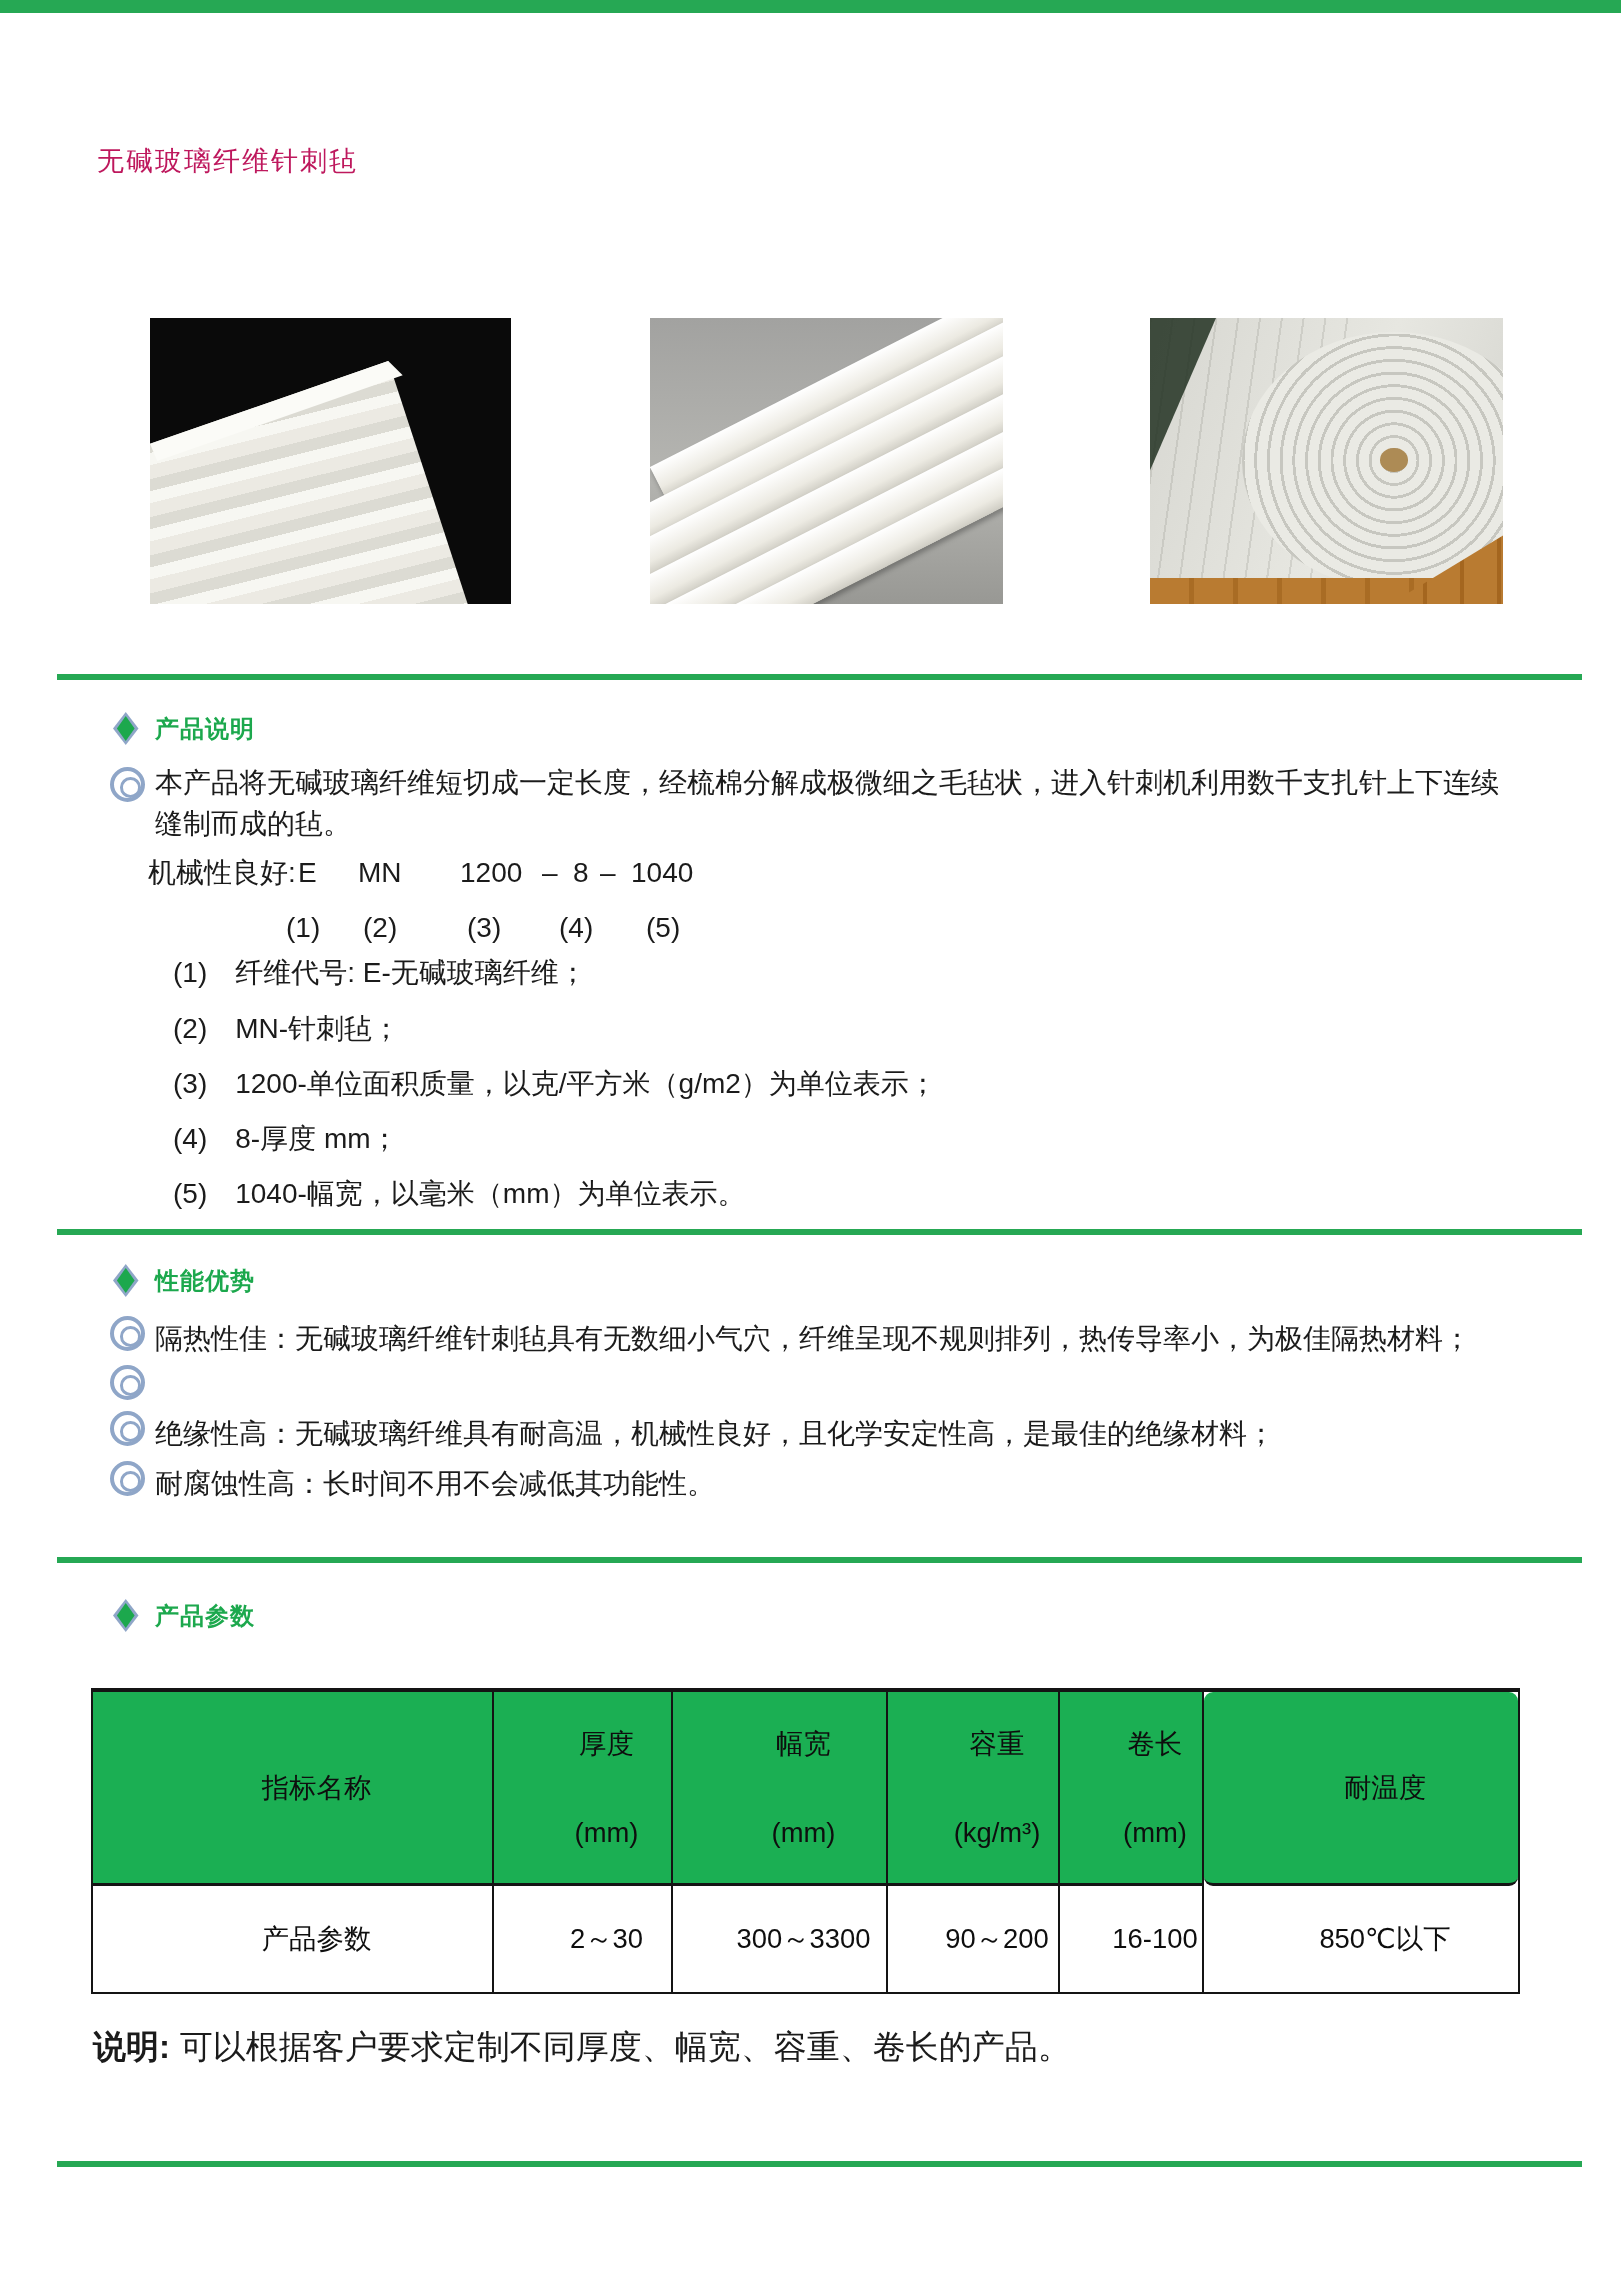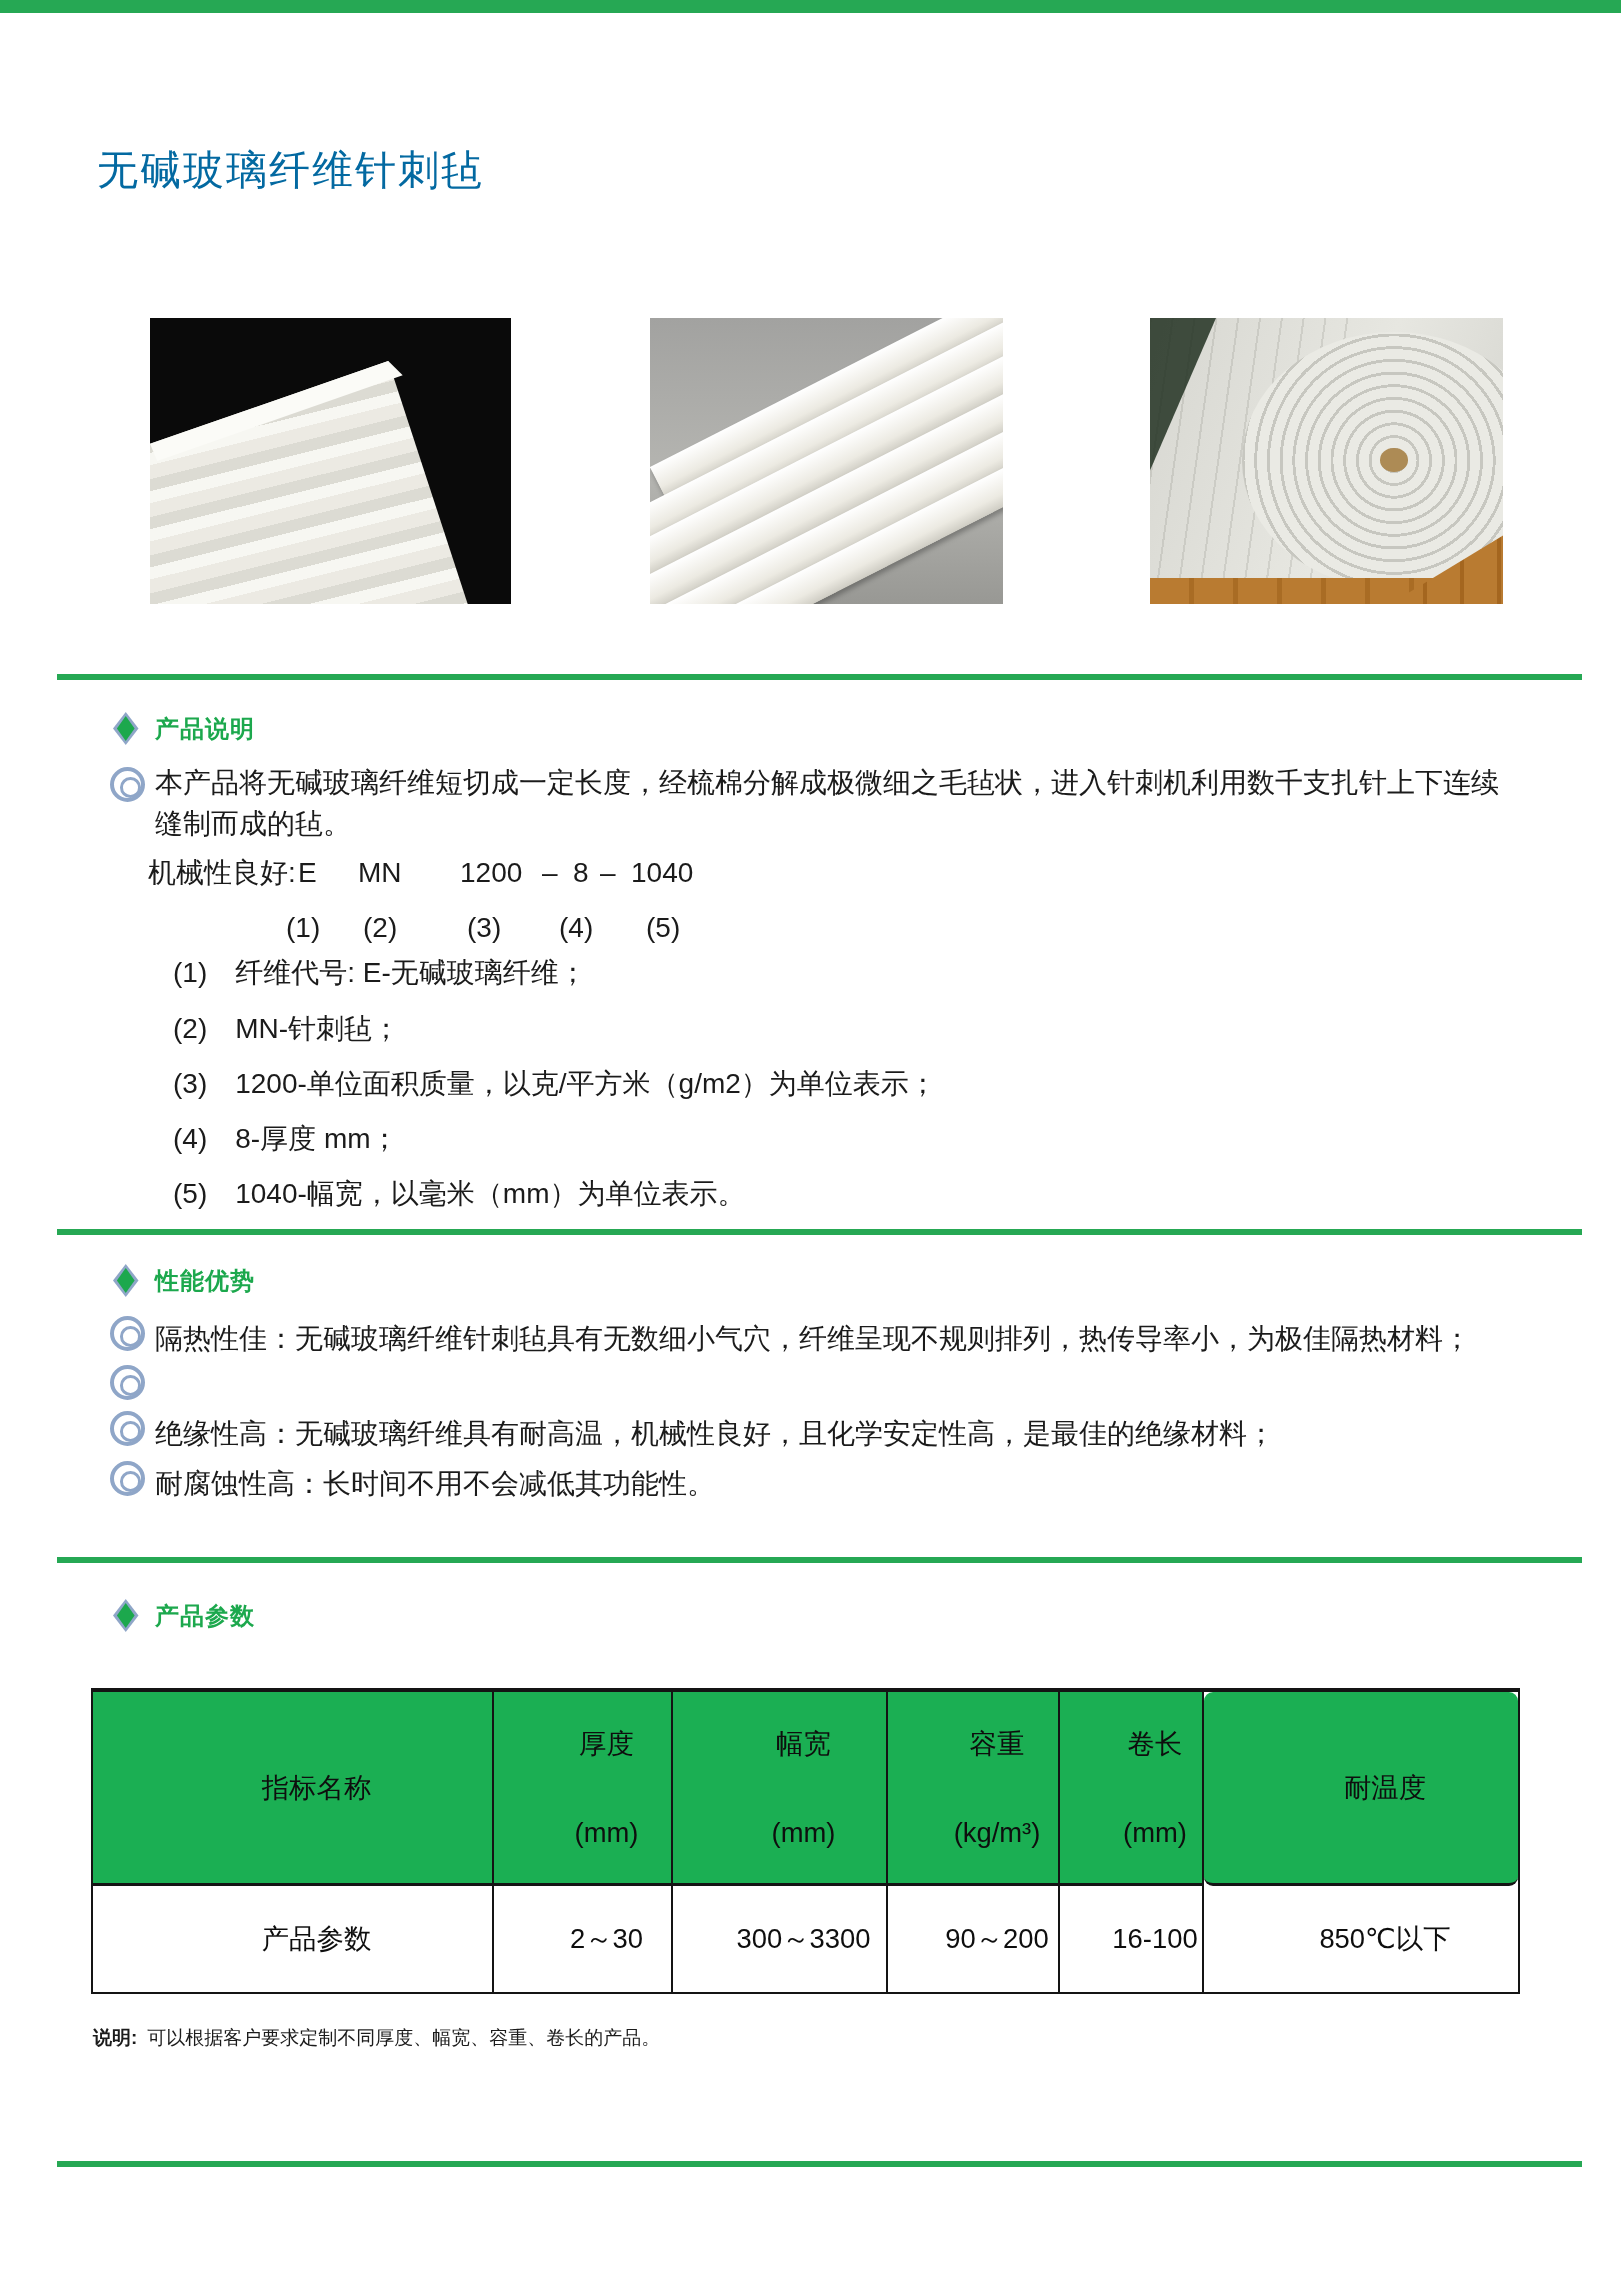--- a/index.html
+++ b/index.html
@@ -9,21 +9,21 @@
     --iconblue:#8FA6C8;
     --ink:#1b1b1b;
   }
   *{margin:0;padding:0;box-sizing:border-box;}
   body{background:#ffffff;}
   .page{
     position:relative;width:1621px;height:2293px;background:#ffffff;overflow:hidden;
     font-family:"Liberation Sans","DejaVu Sans",sans-serif;color:var(--ink);
   }
   .topbar{position:absolute;left:0;top:0;width:1621px;height:12.7px;background:var(--divider);}
-  .title{position:absolute;left:97px;top:143px;font-size:41px;letter-spacing:2px;color:#0369a1;text-align:center;}
+  .title{position:absolute;left:97px;top:143px;font-size:27px;letter-spacing:2px;color:#be185d;text-align:center;}
 
   
   .photo{position:absolute;top:318px;height:286px;overflow:hidden;}
   .ph1{left:150px;width:361px;background:#0a0a0a;}
   .ph1 .felt{position:absolute;inset:0;
     background:repeating-linear-gradient(-14deg,#f7f7f2 0 11.8px,#dcdbd3 11.8px 23.5px,#eceae3 23.5px 37px);
     clip-path:polygon(0 44%,66% 15%,88% 100%,0 100%);}
   .ph1 .edge{position:absolute;inset:0;background:#fbfbf7;
     clip-path:polygon(0 44%,66% 15%,70% 20%,2% 50%);}
   .ph2{left:650px;width:353px;background:linear-gradient(180deg,#a2a2a0,#b5b5b1 55%,#989894);}
@@ -83,21 +83,21 @@
   
   .ptable{position:absolute;left:91px;top:1688px;width:1429px;
     border:2.9px solid #141414;border-top-width:4.9px;
     display:grid;grid-template-columns:401px 179px 215px 172px 144px 1fr;
     grid-template-rows:194px 106px;}
   .ptable .c{border-right:2.9px solid #141414;display:flex;align-items:center;justify-content:center;
     font-size:27.4px;color:#0e0e0e;padding-left:48px;}
   .ptable .c:nth-child(6n){border-right:none;border-radius:9px;}
   .ptable .th{background:var(--tgreen);border-bottom:3.9px solid #141414;}
   .ptable .two{flex-direction:column;gap:55px;}
-  .note{position:absolute;left:93px;top:2025px;font-size:19px;color:var(--ink);text-align:right;}
+  .note{position:absolute;left:93px;top:2025px;font-size:33px;color:var(--ink);text-align:right;}
   .note b{font-weight:bold;}
   .note .nt{margin-left:9.8px;}
 </style>
 </head>
 <body>
 
 <div class="page">
 
   <div class="topbar"></div>
 

